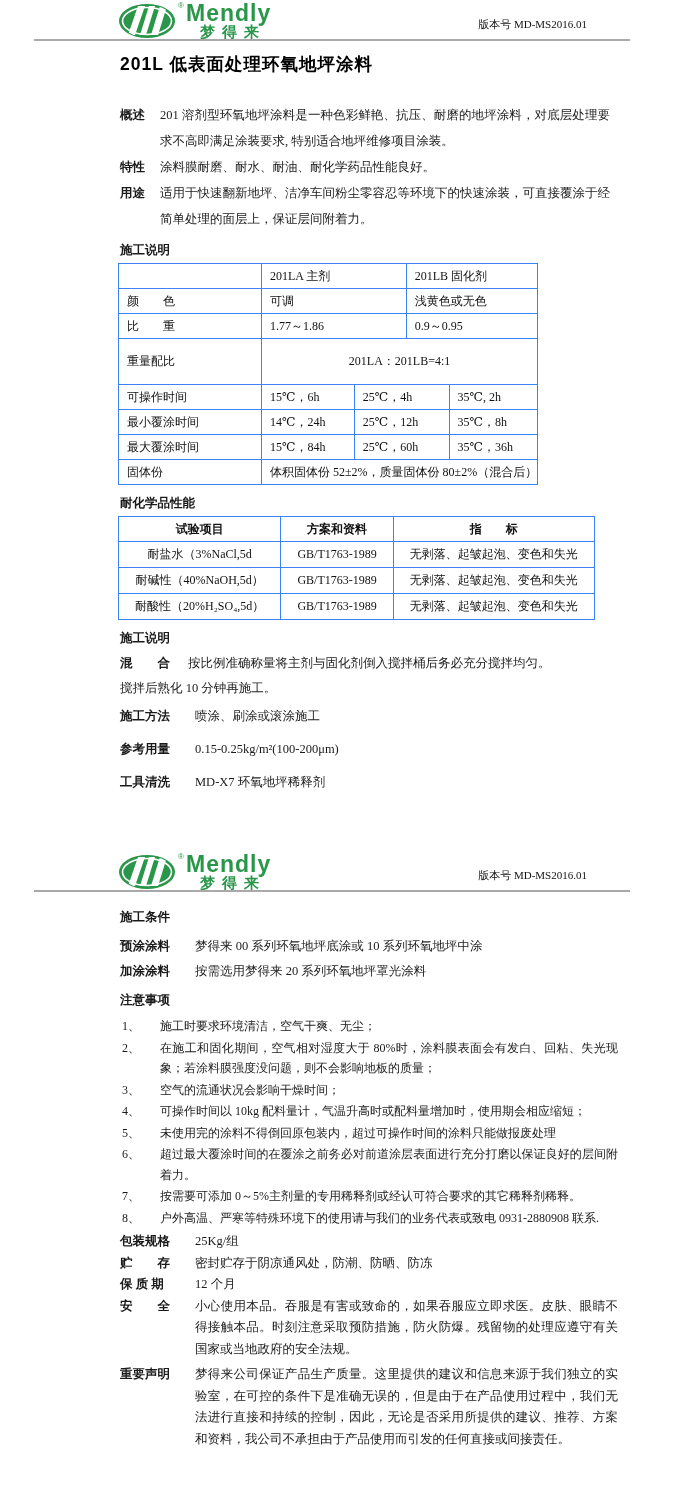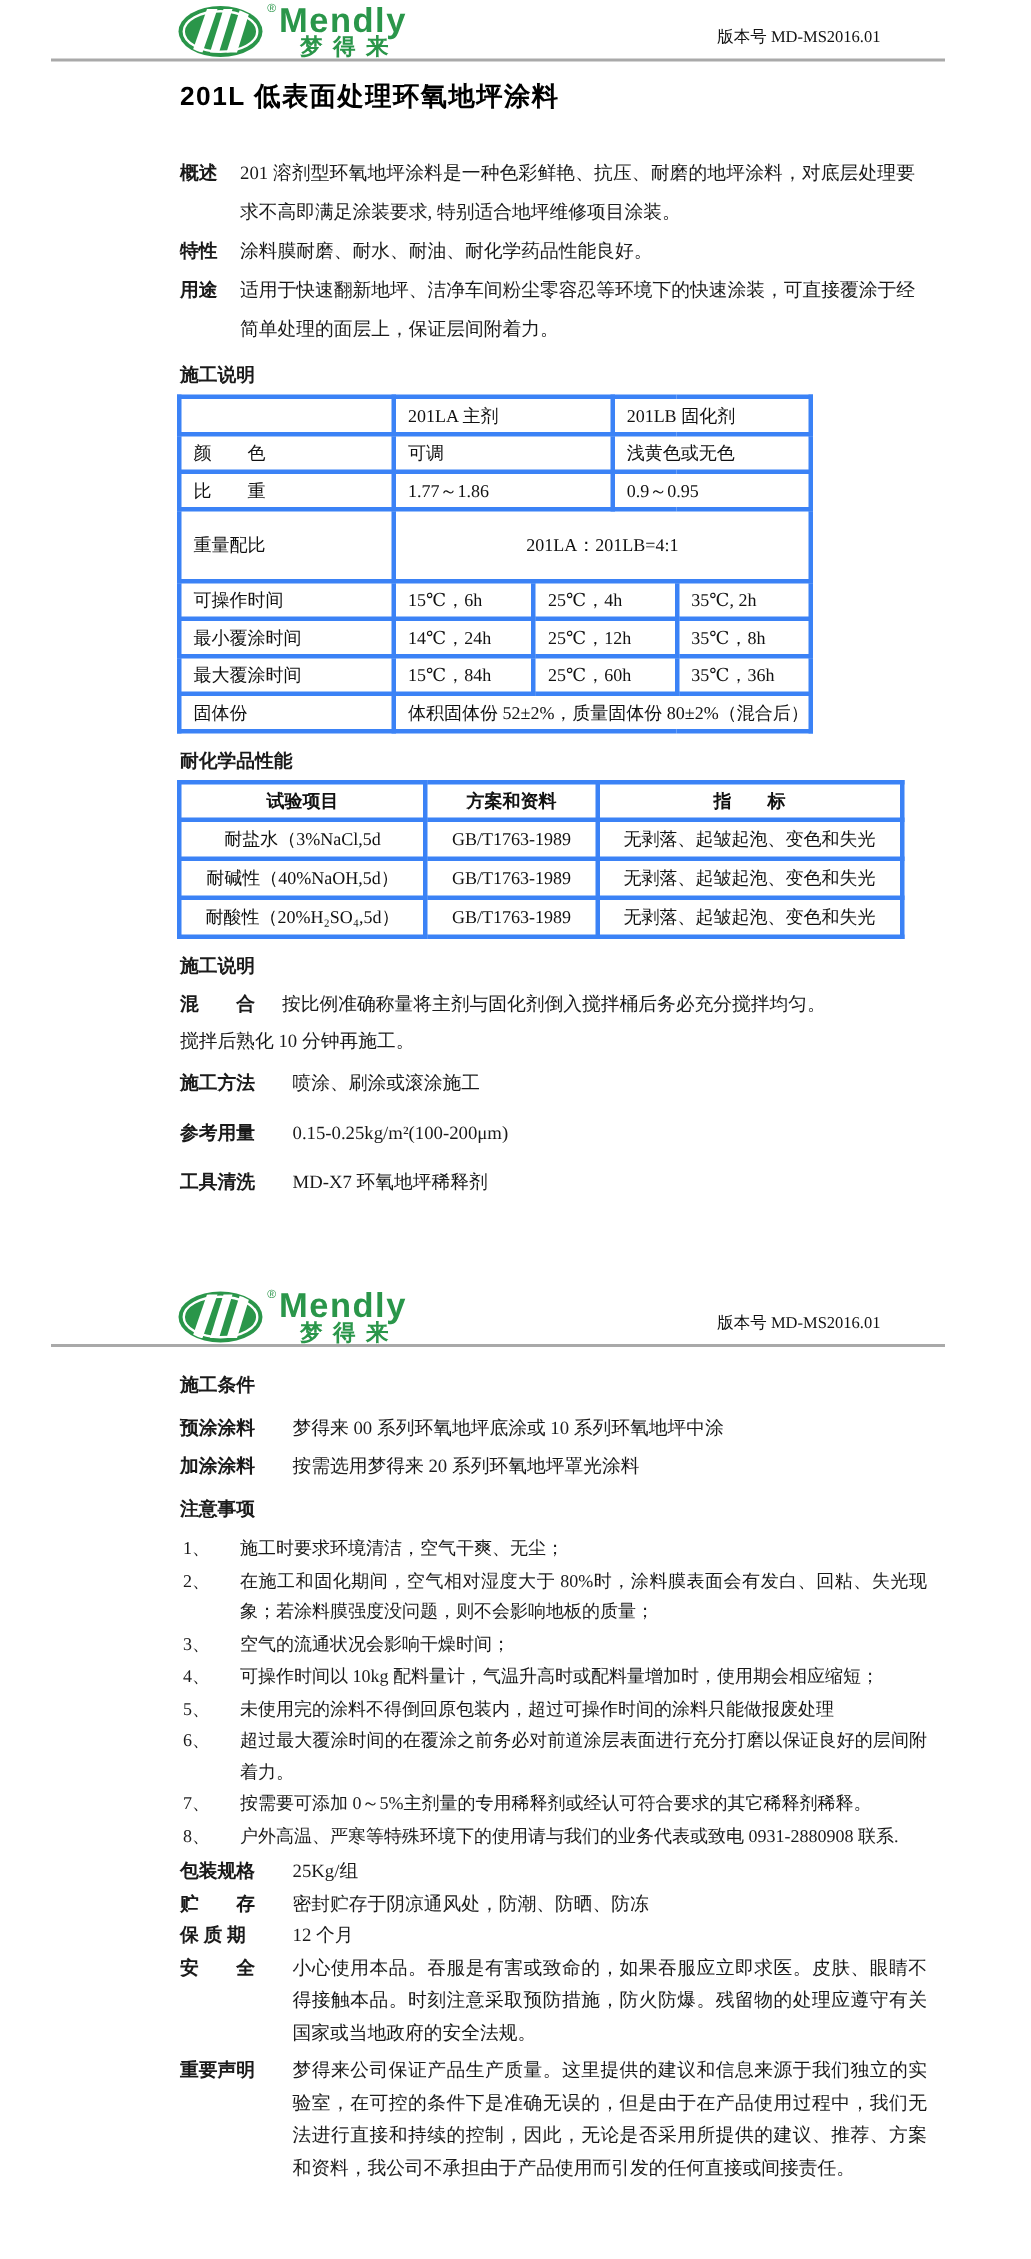--- a/index.html
+++ b/index.html
@@ -29,21 +29,21 @@
 
   .defrow { display:flex; margin-left:120px; width:490px; }
   .defrow .lbl { width:40px; flex:none; font-weight:bold; font-size:12.5px; line-height:26px; }
   .defrow .val { flex:1; font-size:12.5px; line-height:26px; text-align:justify; }
   .sec1 { margin-top:26px; }
 
   .caption { margin:10px 0 4px 120px; font-weight:bold; font-size:12.5px; }
 
   table { border-collapse:collapse; table-layout:fixed; margin-left:118px;
           font-size:12px; color:#111; }
-  td, th { border:3px solid #3b82f6; padding:0 0 0 8px; height:25px;
+  td, th { border:1px solid #3b82f6; padding:0 0 0 8px; height:25px;
            font-weight:normal; overflow:hidden; white-space:nowrap; }
   .t-center { text-align:center; padding:14px 2px; }
   .chem th { font-weight:bold; text-align:center; padding:0 16px; }
   .chem td { text-align:center; padding:0 16px; height:26px; }
 
   .mixrow { display:flex; margin:8px 0 0 120px; width:492px; }
   .mixrow .lbl { width:68px; flex:none; font-weight:bold; font-size:12.5px; line-height:25px; }
   .mixrow .val { flex:1; font-size:12.5px; line-height:25px; }
   .cont-line { margin-left:120px; width:492px; font-size:12.5px; line-height:25px; }
 

